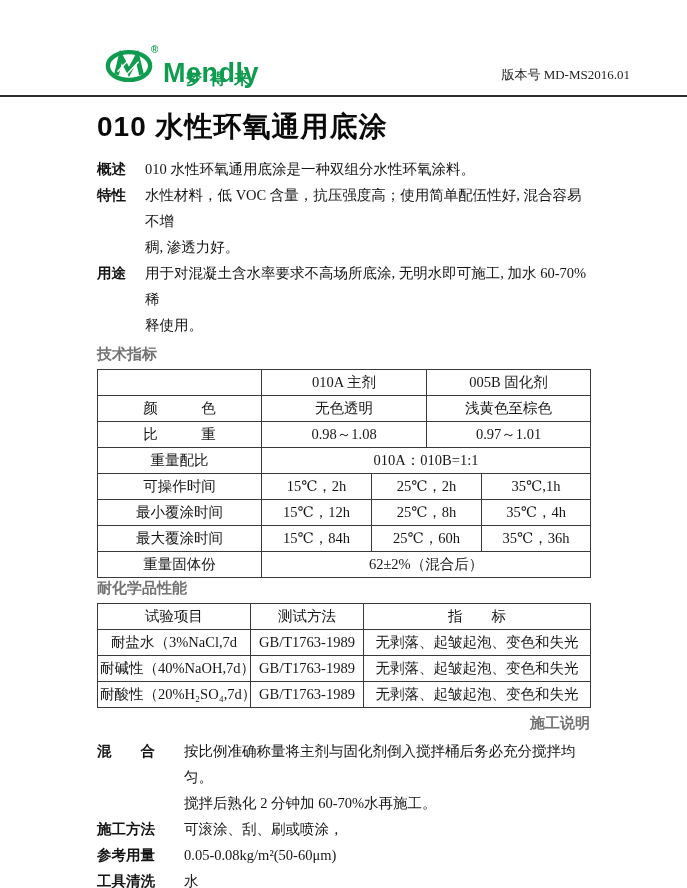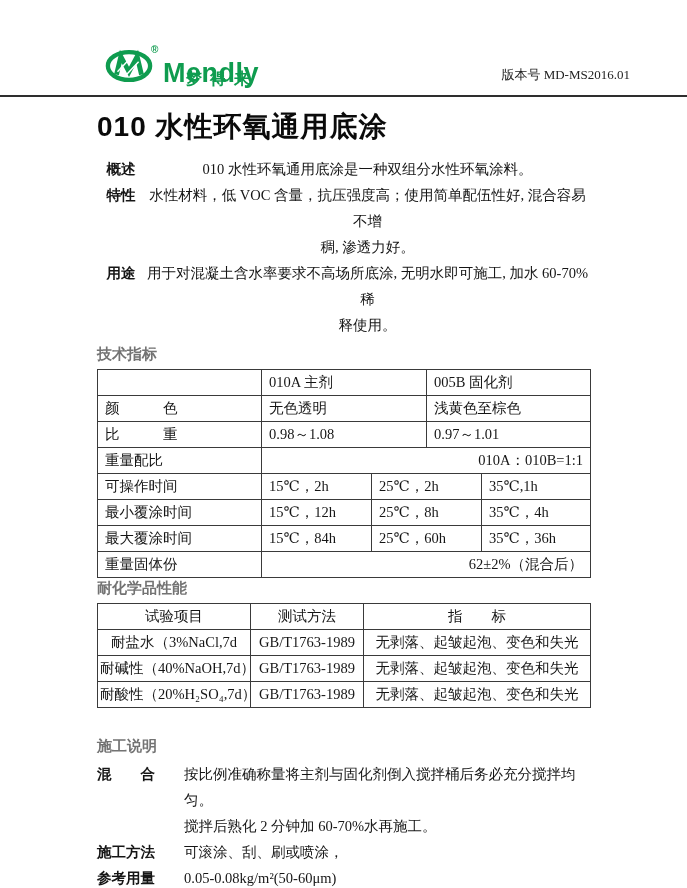--- a/index.html
+++ b/index.html
@@ -27,36 +27,36 @@
   .rule     { position:absolute; top:95px; left:0; width:687px; height:2px; background:#2e2e2e; }
 
   
   .main { position:absolute; top:100px; left:97px; width:493px; }
 
   .doc-title {
     margin:8px 0 10px 0; font-size:28px; font-weight:bold; letter-spacing:1px;
     font-family:"Liberation Sans","DejaVu Sans",sans-serif; color:#0a0a0a;
   }
 
-  .kv { display:flex; font-size:14.5px; line-height:26px;text-align:center; }
+  .kv { display:flex; font-size:14.5px; line-height:26px; }
   .kv .lbl { flex:0 0 48px; font-weight:bold; white-space:pre;
              font-family:"Liberation Sans","DejaVu Sans",sans-serif; }
   .kv .txt { flex:1; white-space:pre-line; }
   .kv.mt { margin-top:5px; }
 
   .sec-head {
     margin:7px 0 5px 0; font-size:15px; font-weight:bold; color:#737373;
     font-family:"Liberation Sans","DejaVu Sans",sans-serif;
   }
 
   table { border-collapse:collapse; table-layout:fixed; width:493px; font-size:14.5px; }
   td, th { border:1px solid #3a3a3a; height:26px; padding:0 7px;
            font-weight:normal; overflow:hidden; white-space:pre; }
-  .tech td { text-align:left; }
-  .tech td.span-cell { text-align:right; }
+  .tech td { text-align:center; }
+  .tech td.span-cell { text-align:center; }
   .chem td { text-align:center; padding:0 2px; }
 
   
   .ckv { display:flex; font-size:14.5px; line-height:26px; }
   .ckv .lbl { flex:0 0 87px; font-weight:bold; white-space:pre;
               font-family:"Liberation Sans","DejaVu Sans",sans-serif; }
   .ckv .txt { flex:1; white-space:pre-line; }
   .construction-block { margin-top:2px; }
 </style>
 </head>
@@ -179,21 +179,21 @@
         <td>无剥落、起皱起泡、变色和失光</td>
       </tr>
       <tr>
         <td>耐酸性（20%H₂SO₄,7d）</td>
         <td>GB/T1763-1989</td>
         <td>无剥落、起皱起泡、变色和失光</td>
       </tr>
     </tbody>
       </table>
 
-    <h2 class="sec-head" style="margin-top:29px;">施工说明</h2>
+    <h2 class="sec-head" style="margin-top:6px;text-align:right;">施工说明</h2>
 
     <div class="construction-block">
       <div class="ckv">
         <span class="lbl">混　　合</span>
         <span class="txt">按比例准确称量将主剂与固化剂倒入搅拌桶后务必充分搅拌均匀。
 搅拌后熟化 2 分钟加 60-70%水再施工。</span>
       </div>
       <div class="ckv">
         <span class="lbl">施工方法</span>
         <span class="txt">可滚涂、刮、刷或喷涂，</span>

